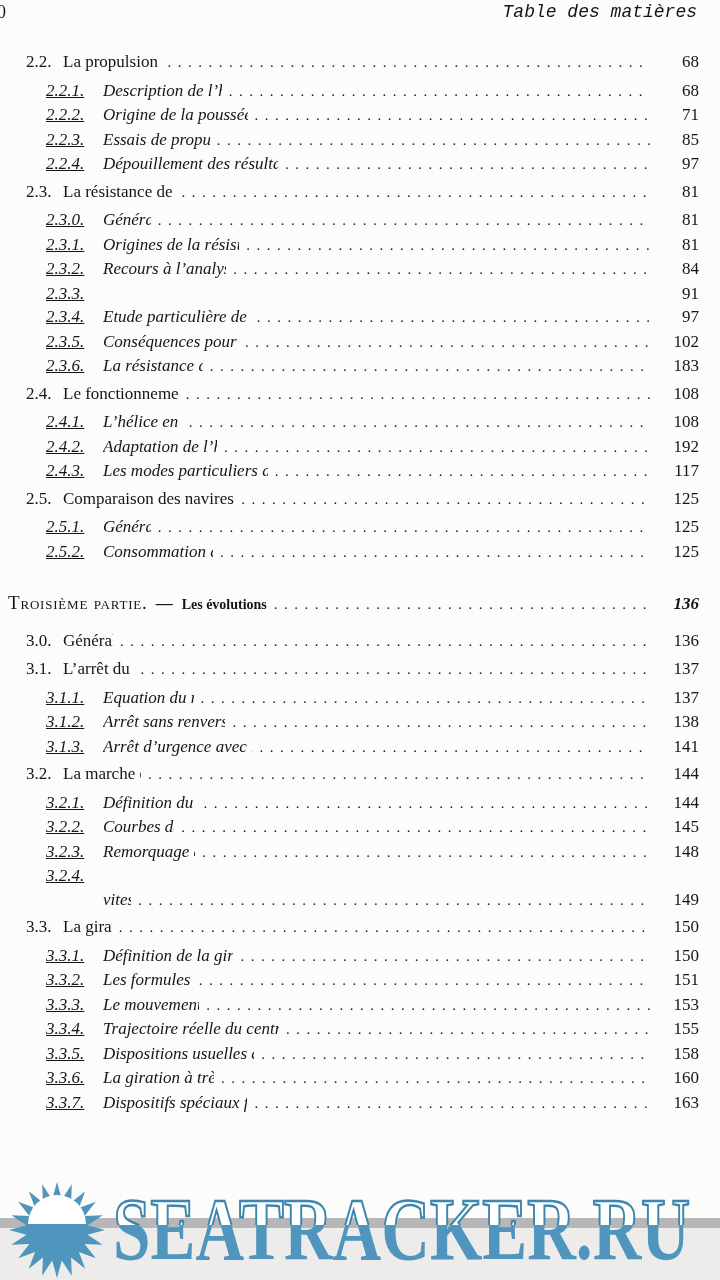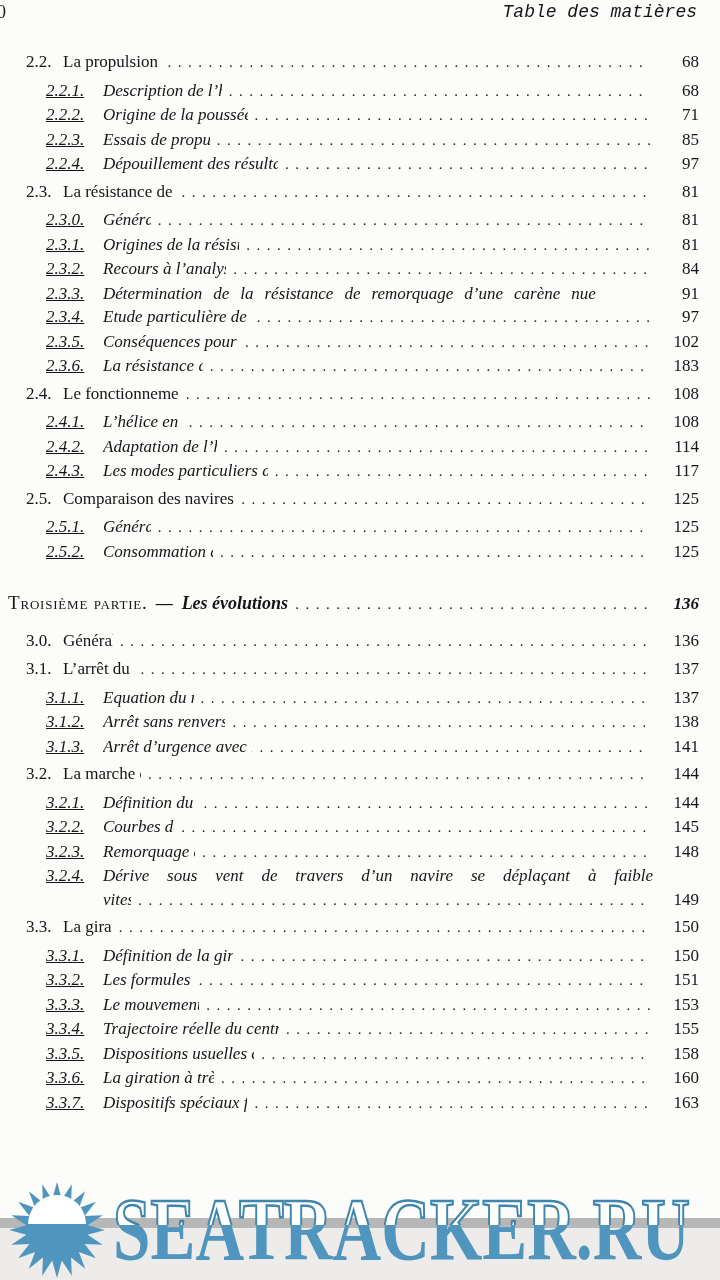--- a/index.html
+++ b/index.html
@@ -25,21 +25,21 @@
                white-space:normal;overflow:hidden;max-height:23.5px;}
   .leader{flex:1 1 auto;min-width:0;overflow:hidden;white-space:nowrap;
           font-style:normal;font-size:15px;letter-spacing:6.5px;color:#1c1c1c;
           margin-left:7px;margin-right:9px;}
   .spacer{flex:1 1 auto;min-width:12px;}
   .page{flex:0 0 auto;width:40px;text-align:right;font-style:normal;}
   
   .row.part{padding-left:0;margin-left:-5px;margin-top:27px;margin-bottom:12px;}
   .part-label{font-variant:small-caps;font-size:19px;letter-spacing:0.8px;}
   .part-dash{margin:0 9px 0 8px;font-weight:bold;}
-  .part-title{font-weight:bold;font-style:italic;font-size:18px;}
+  .part-title{font-weight:bold;font-size:14px;}
   .page.bold-it{font-weight:bold;font-style:italic;}
   
   .row.cont{padding-left:90px;}
   .row.contfirst .jtitle{margin-right:46px;}
   
   #wm{position:absolute;left:0;top:1180px;width:720px;height:100px;}
 </style>
 </head>
 <body>
 
@@ -100,21 +100,20 @@
         <span class="page">81</span>
       </div>
       <div class="row lvl2">
         <span class="num">2.3.2.</span>
         <span class="title">Recours à l’analyse dimensionnelle</span>
         <span class="leader">................................................................................</span>
         <span class="page">84</span>
       </div>
       <div class="row lvl2">
         <span class="num">2.3.3.</span>
-        <span class="jtitle">Détermination de la résistance de remorquage d’une carène nue</span>
         <span class="spacer" style="margin-right: 9px;"></span>
         <span class="page">91</span>
       </div>
       <div class="row lvl2">
         <span class="num">2.3.4.</span>
         <span class="title">Etude particulière de la résistance de vagues</span>
         <span class="leader">................................................................................</span>
         <span class="page">97</span>
       </div>
       <div class="row lvl2">
@@ -138,21 +137,21 @@
       <div class="row lvl2">
         <span class="num">2.4.1.</span>
         <span class="title">L’hélice en eau libre</span>
         <span class="leader">................................................................................</span>
         <span class="page">108</span>
       </div>
       <div class="row lvl2">
         <span class="num">2.4.2.</span>
         <span class="title">Adaptation de l’hélice au navire</span>
         <span class="leader">................................................................................</span>
-        <span class="page">114</span>
+        <span class="page">192</span>
       </div>
       <div class="row lvl2">
         <span class="num">2.4.3.</span>
         <span class="title">Les modes particuliers de fonctionnement de l’hélice</span>
         <span class="leader">................................................................................</span>
         <span class="page">117</span>
       </div>
       <div class="row lvl1">
         <span class="num">2.5.</span>
         <span class="title">Comparaison des navires en matière de propulsion</span>
@@ -227,21 +226,20 @@
         <span class="page">145</span>
       </div>
       <div class="row lvl2">
         <span class="num">3.2.3.</span>
         <span class="title">Remorquage d’un navire</span>
         <span class="leader">................................................................................</span>
         <span class="page">148</span>
       </div>
       <div class="row lvl2 contfirst">
         <span class="num">3.2.4.</span>
-        <span class="jtitle">Dérive sous vent de travers d’un navire se déplaçant à faible</span>
       </div>
       <div class="row lvl2 cont">
         <span class="title">vitesse</span>
         <span class="leader">................................................................................</span>
         <span class="page">149</span>
       </div>
       <div class="row lvl1">
         <span class="num">3.3.</span>
         <span class="title">La giration</span>
         <span class="leader">................................................................................</span>

